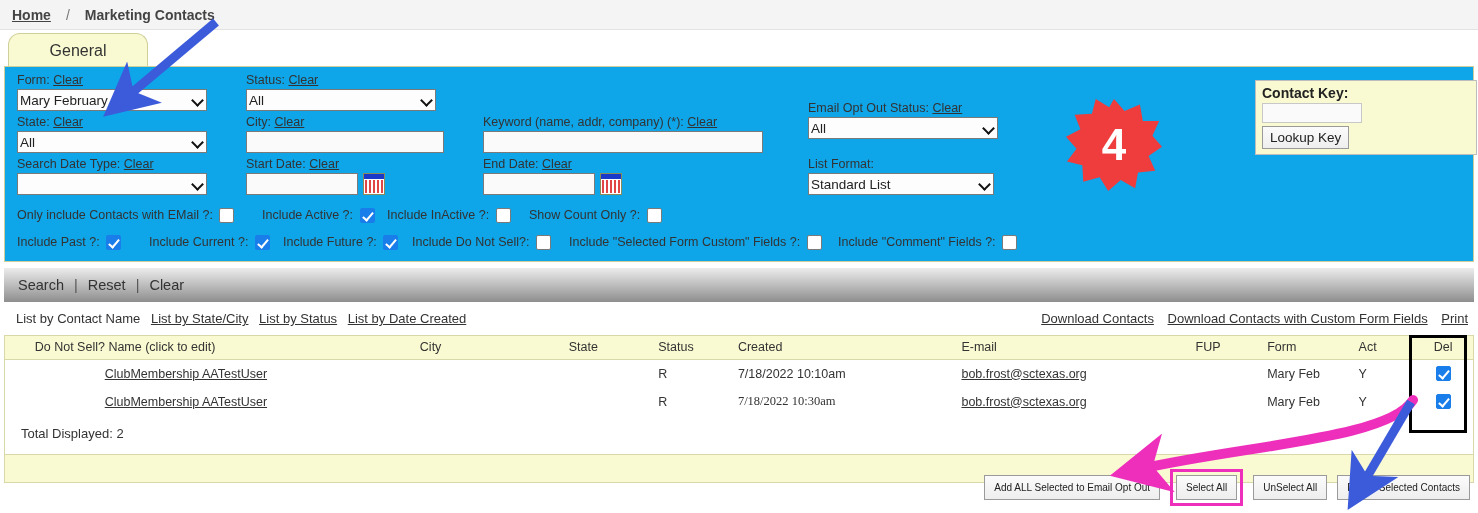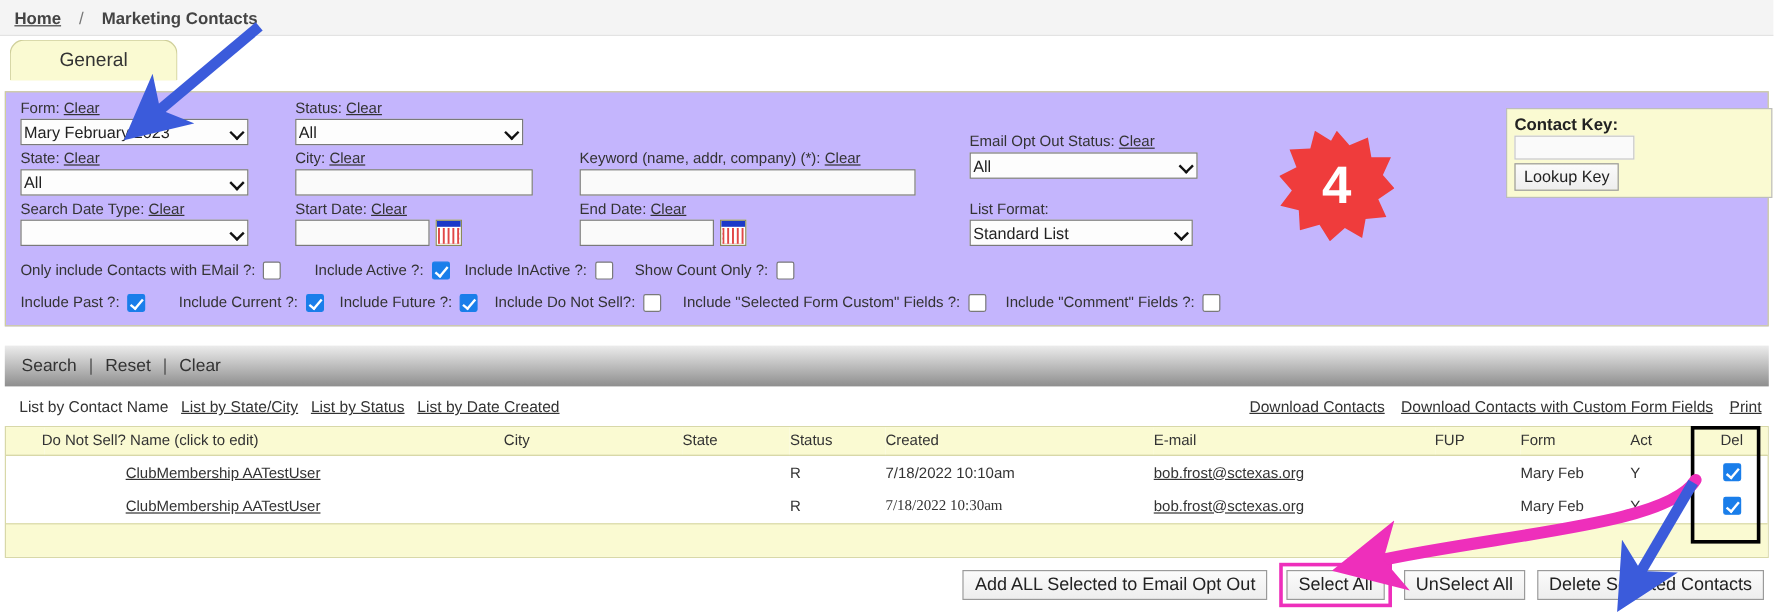--- a/index.html
+++ b/index.html
@@ -27,22 +27,22 @@
   .tab {
     position:absolute; left:8px; top:3px; width:140px; height:34px;
     background:#fafad2; border:1px solid #cfcf9a; border-bottom:none;
     border-radius:12px 12px 0 0;
     display:flex; align-items:center; justify-content:center;
     font-size:16px; color:#333; cursor:pointer;
   }
 
   
   .panel {
-    position:relative; margin:16px 4px; border:1px solid #cfcf9a;
-    background:#c4b5fd; height:196px; padding:6px 8px 0 8px;
+    position:relative; margin:6px 4px; border:1px solid #cfcf9a;
+    background:#0ea5e9; height:196px; padding:6px 8px 0 8px;
   }
   .fldgrid { position:relative; height:132px; }
   .fld { position:absolute; }
   .lbl { font-size:12.5px; color:#333; white-space:nowrap; line-height:15px; }
   .lbl .clr { text-decoration:underline; cursor:pointer; color:#333; }
   select.inp, input.inp {
     display:block; margin-top:1px;
     font-family:"Liberation Sans", sans-serif; font-size:13.5px; color:#222;
     height:22px; border:1px solid #7a7a7a; background:#fafafa; padding:0 2px;
   }
@@ -164,21 +164,21 @@
   .del-hl {
     position:absolute; right:6px; top:-2px; width:58px; height:96px;
     border:3px solid #000; pointer-events:none;
   }
 
   
   .btnbar {
     position:absolute; right:8px; bottom:7px;
     display:flex; align-items:center; gap:10px;
   }
-  .btnbar .btn { font-size:15px; padding:3px 9px; }
+  .btnbar .btn { font-size:10px; padding:3px 9px; }
   .hl-pink {
     position:relative; padding:3px; border:3px solid #ee2fbb;
     display:inline-block; line-height:0;
   }
 
   
   .anno { position:absolute; pointer-events:none; left:0; top:0;
     width:1478px; height:513px; }
 </style>
 </head>
@@ -458,20 +458,21 @@
         </td>
         <td class="c-fup"></td>
         <td class="c-form" style="text-align:left;">Mary Feb</td>
         <td class="c-act" style="text-align:left;">Y</td>
         <td class="c-del" style="text-align:center;">
           <span class="cb on" style="margin-left:0;"></span>
         </td>
       </tr>
     </tbody>
   </table>
+  <div class="totalrow">Total Displayed: 2</div>
   <div class="tfoot-strip"></div>
   <div class="del-hl" style="top:-1px; height:98px;"></div>
 </div>
 
 <div class="btnbar">
   <button class="btn">Add ALL Selected to Email Opt Out</button>
   <span class="hl-pink">
     <button class="btn">Select All</button>
   </span>
   <button class="btn">UnSelect All</button>

